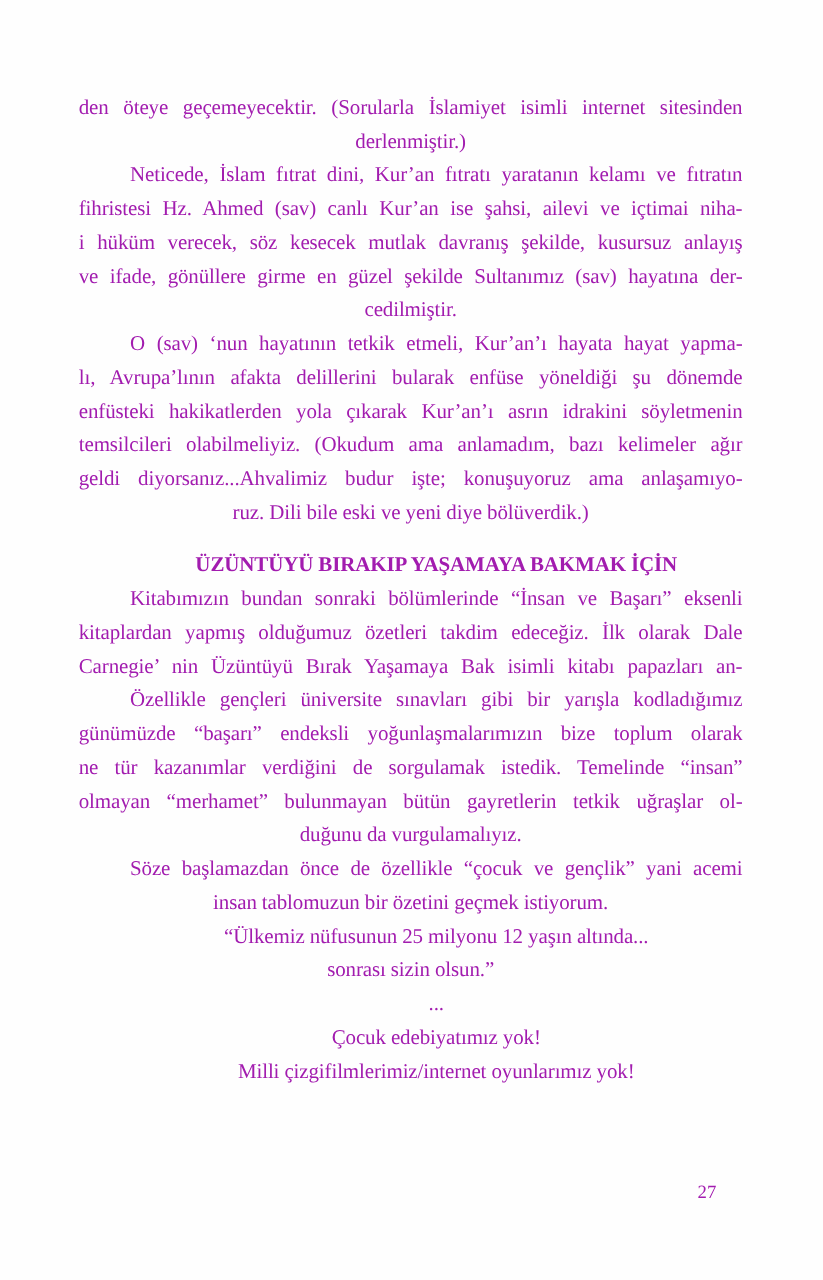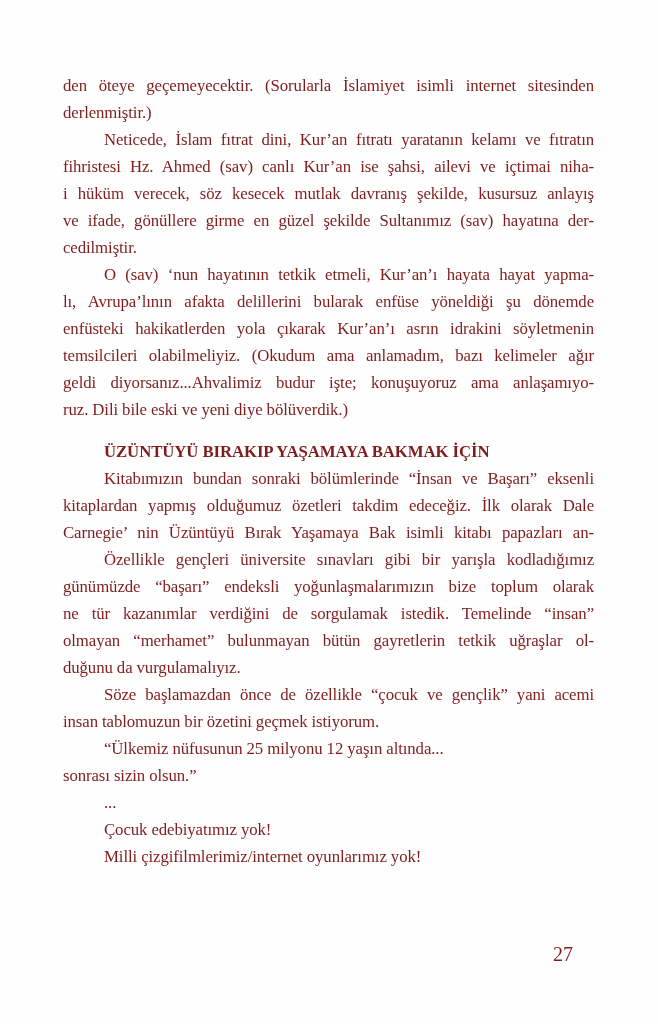--- a/index.html
+++ b/index.html
@@ -7,52 +7,52 @@
     padding: 0;
     background: #ffffff;
   }
   .page {
     position: relative;
     width: 658px;
     height: 1024px;
     background: #fefefe;
     overflow: hidden;
     font-family: "Liberation Serif", "DejaVu Serif", serif;
-    color: #7f1d1d;
+    color: #a21caf;
   }
   .text-block {
     position: absolute;
     left: 63px;
     top: 72px;
     width: 531px;
     font-size: 16.8px;
     line-height: 27px;
     letter-spacing: -0.1px;
   }
   .para { margin: 0; }
   .para.space-before { margin-top: 15px; }
   .para.heading { font-weight: bold; }
   .line {
     height: 27px;
     overflow: hidden;
-    text-align: left;
+    text-align: center;
     white-space: normal;
   }
   .line.fill {
     text-align: justify;
     text-align-last: justify;
   }
   .line.indent { padding-left: 41px; }
   .page-number {
     position: absolute;
     left: 63px;
     top: 941px;
     width: 510px;
     text-align: right;
-    font-size: 20px;
+    font-size: 15px;
     line-height: 27px;
   }
 </style>
 </head>
 <body>
 
 <div class="page">
   <div class="text-block">
       <div class="para">
         <div class="line fill">den öteye geçemeyecektir. (Sorularla İslamiyet isimli internet sitesinden</div>

